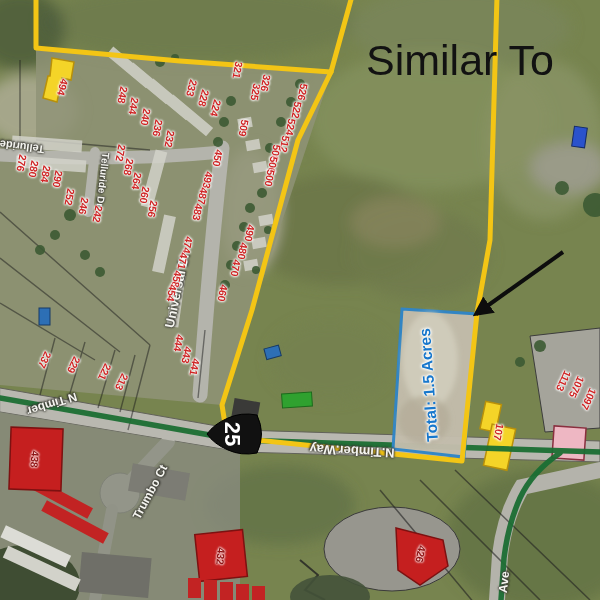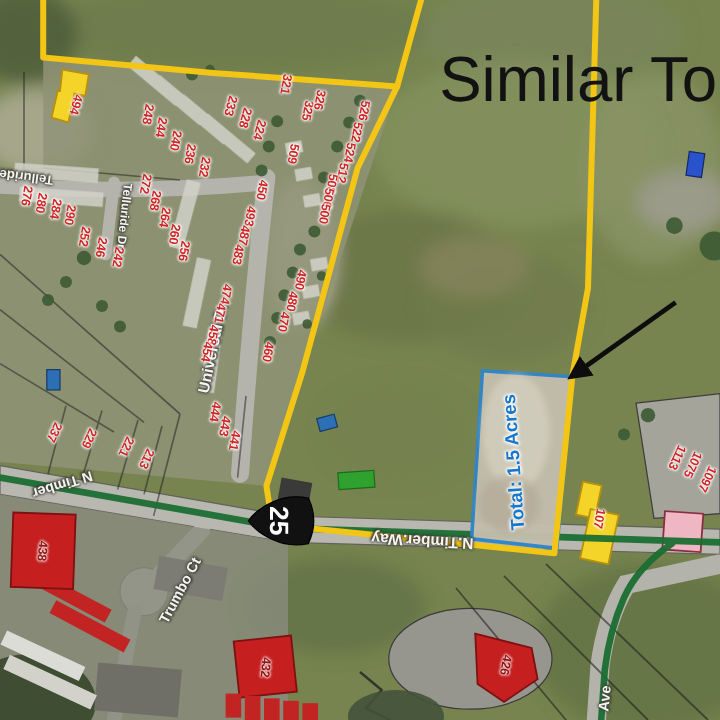--- a/index.html
+++ b/index.html
@@ -7,21 +7,21 @@
          font-family:"Liberation Sans",sans-serif;background:#77844f;}
   #map-svg{position:absolute;left:0;top:0;}
   .lbl-layer{position:absolute;left:0;top:0;width:600px;height:600px;pointer-events:none;}
   .street{position:absolute;color:#f5f5f0;font-weight:bold;white-space:nowrap;
           text-shadow:0 0 2px #44443c,0 0 2px #44443c,0 0 3px #44443c,1px 1px 2px #33332c;}
   .addr{position:absolute;color:#cf2525;font-weight:bold;font-size:10.5px;white-space:nowrap;
         letter-spacing:-0.3px;
         text-shadow:0 0 2px #fff,0 0 2px #fff,0 0 3px #fff,0 0 3px #fff;}
   .addr.b{color:#8f1414;
         text-shadow:0 0 2px #ffdede,0 0 2px #ffffff,0 0 3px #ffffff;}
-  #title{position:absolute;color:#121212;font-size:53px;font-weight:500;
+  #title{position:absolute;color:#121212;font-size:43px;font-weight:500;
          white-space:nowrap;letter-spacing:0px;}
   #acres{position:absolute;color:#1777cc;font-weight:bold;font-size:15.5px;white-space:nowrap;
          transform:translate(-50%,-50%) rotate(-94deg);
          text-shadow:0 0 2px #fff,0 0 3px #fff,0 0 3px #fff,0 0 4px #fff;}
 </style>
 </head>
 <body>
 
 <div id="stage">
 

